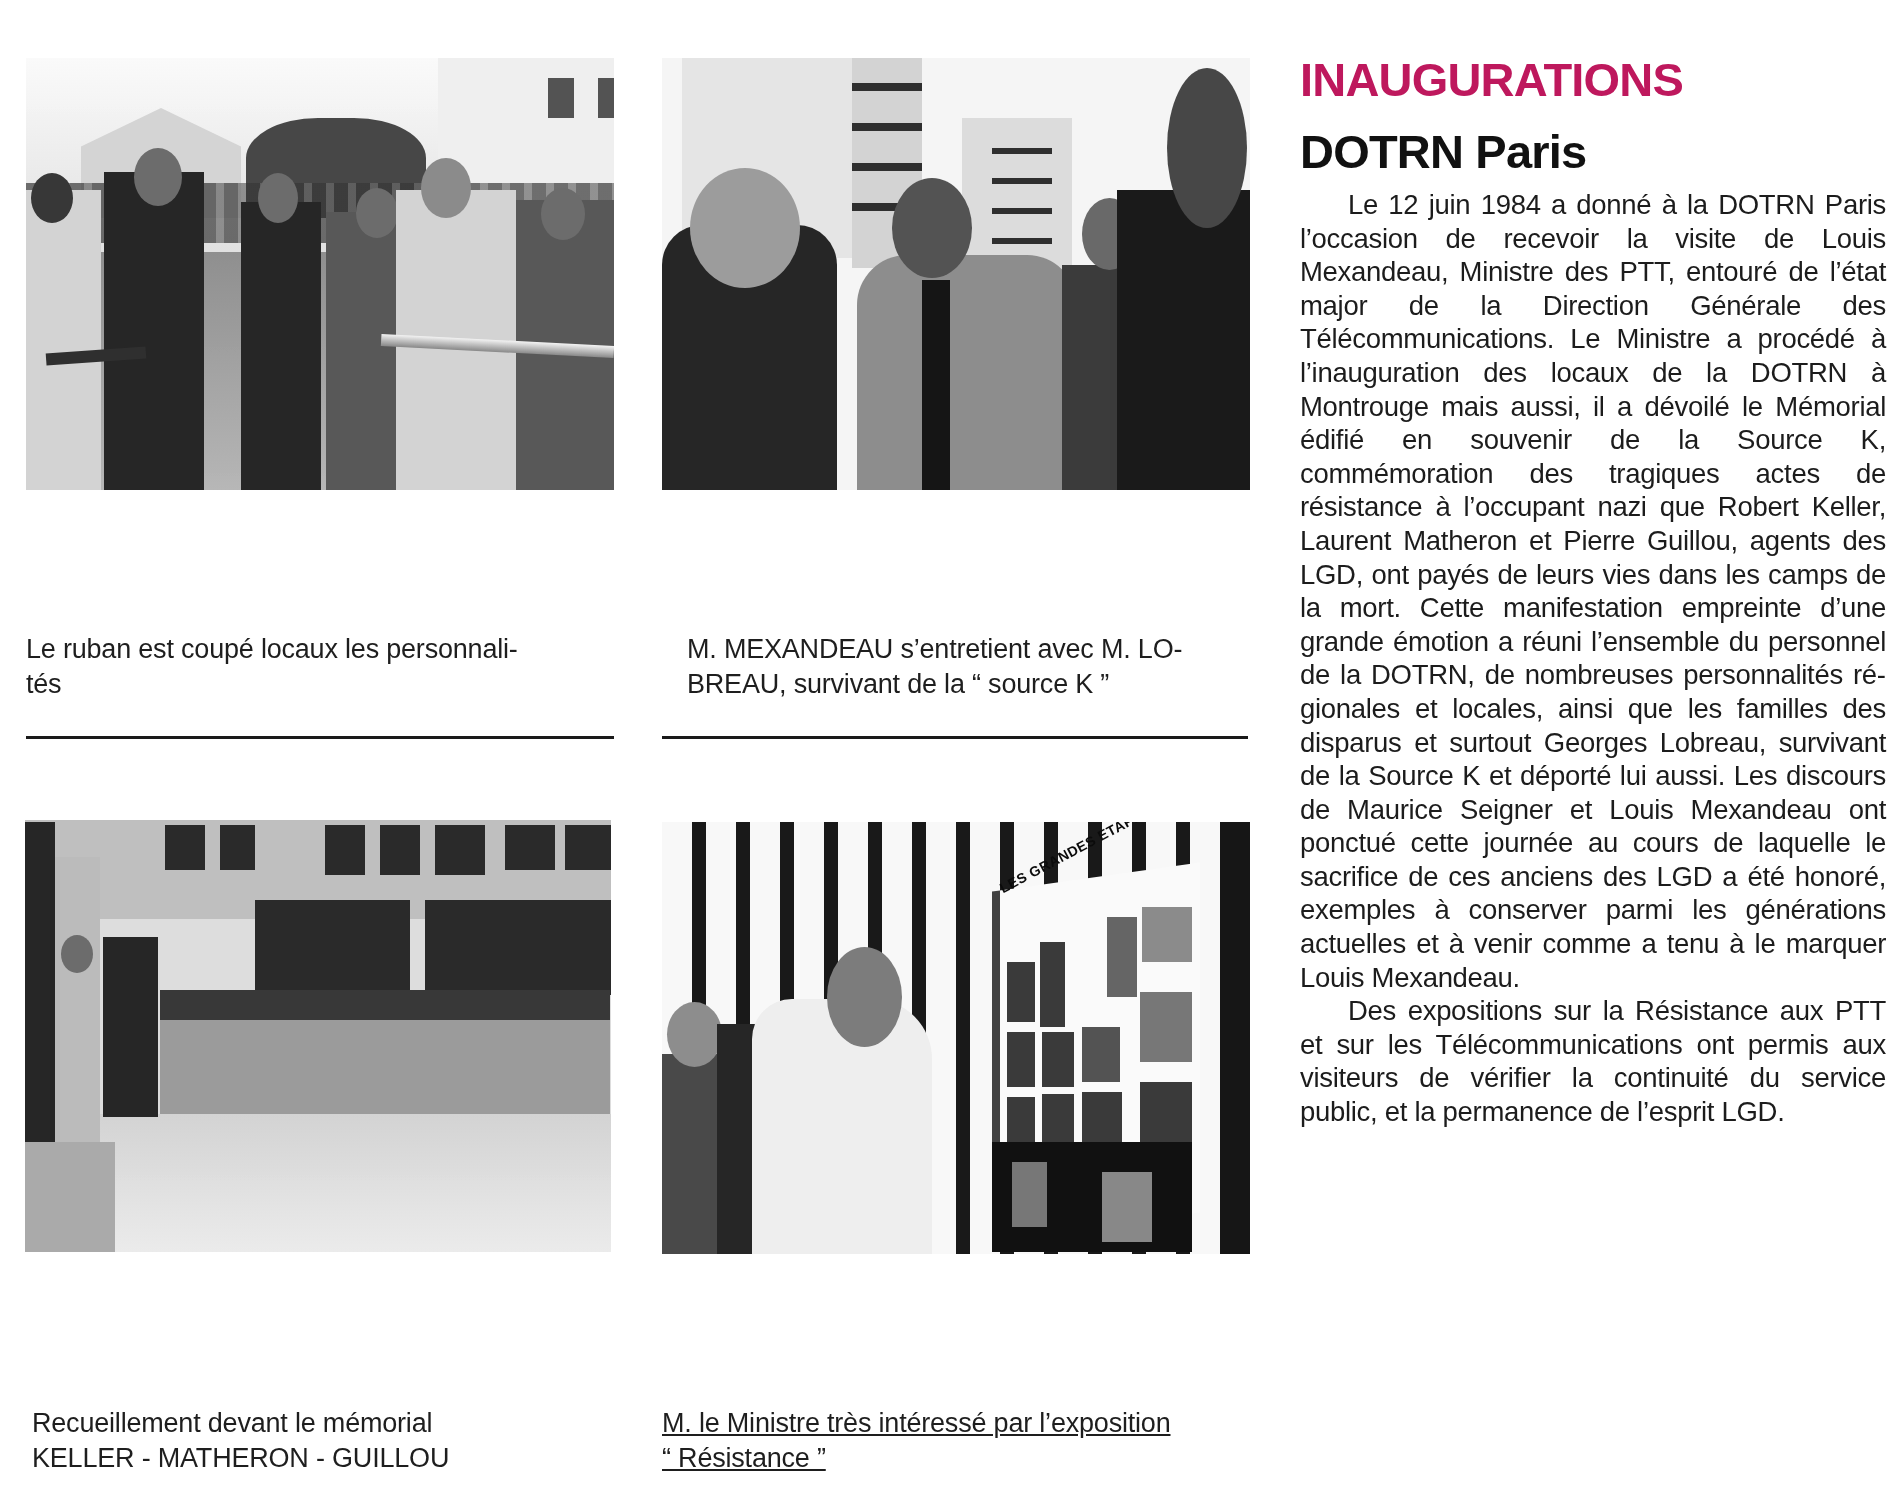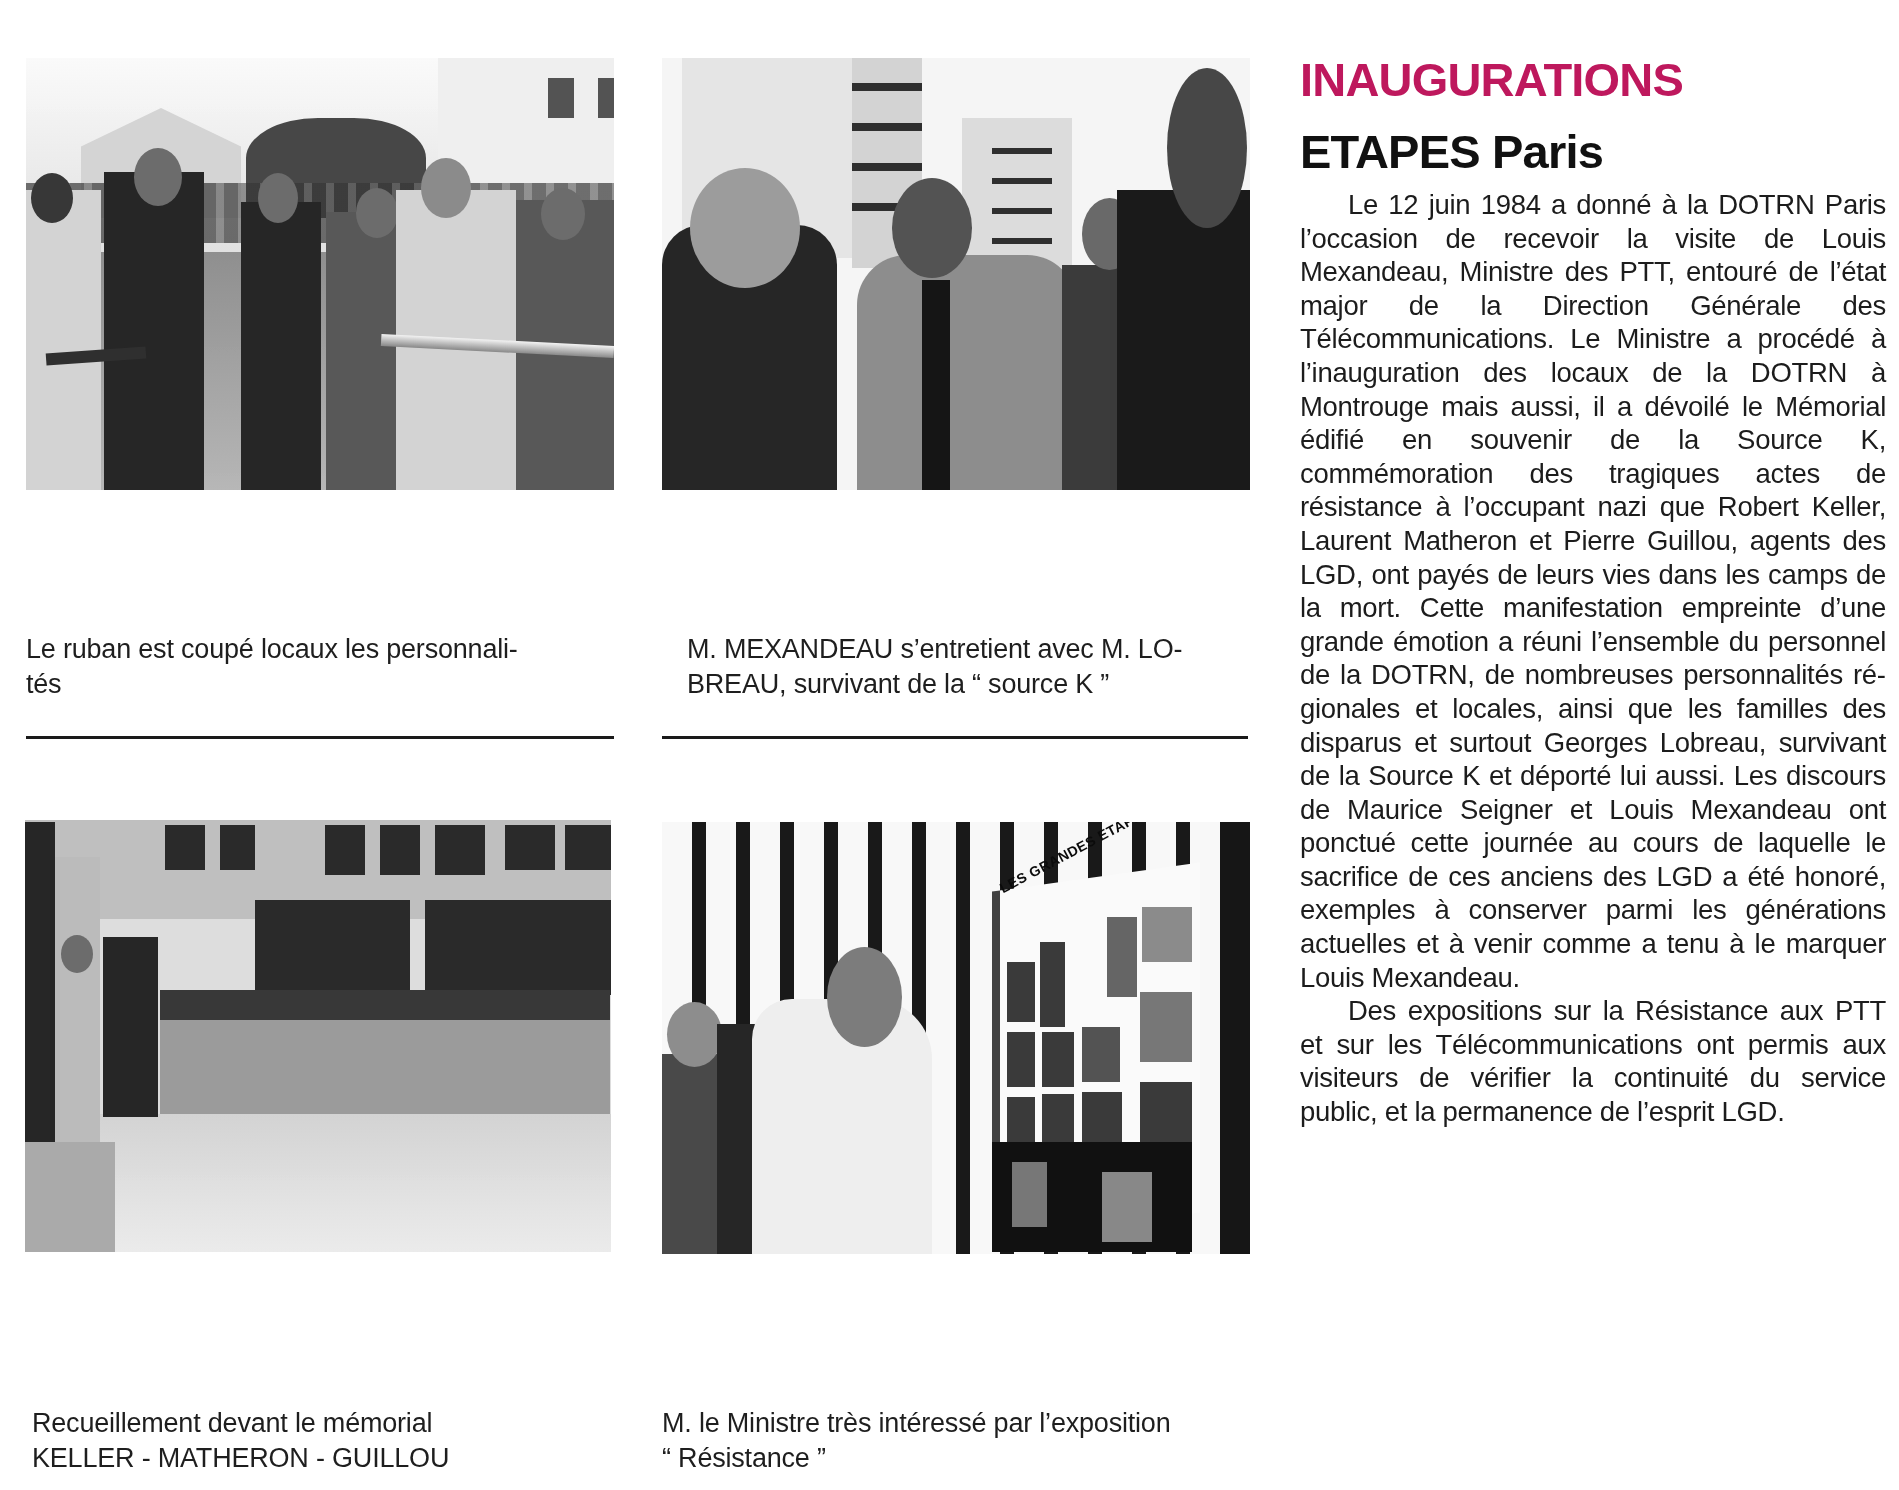--- a/index.html
+++ b/index.html
@@ -175,21 +175,21 @@
   <div class="p4-thumb" style="left:350px; top:340px; width:35px; height:65px; background:#777;"></div>
   <div class="p4-thumb" style="left:440px; top:350px; width:50px; height:70px; background:#888;"></div>
   <div style="position:absolute; right:0; top:0; width:30px; height:100%; background:#1b1b1b;"></div>
 
   <div class="person suit-mid" style="left:0; width:80px; height:200px; background:#4c4c4c;"></div>
   <div class="head" style="left:5px; top:180px; width:55px; height:65px; background:#8c8c8c;"></div>
   <div class="person suit-dark" style="left:55px; width:60px; height:230px;"></div>
   <div class="person suit-light" style="left:90px; width:180px; height:255px; background:#e9e9e9; border-radius:40px 60px 0 0;"></div>
   <div class="head" style="left:165px; top:125px; width:75px; height:100px; background:#7c7c7c;"></div>
 </div>
-<div class="caption" style="left:662px; top:1406px; width:620px;">M. le Ministre très intéressé par l’exposition
+<div class="caption" style="left:662px; top:1406px; width:620px;text-decoration:underline;">M. le Ministre très intéressé par l’exposition
 “ Résistance ”</div>
 
 <div class="article">
   <h1>INAUGURATIONS</h1>
-  <h2>ETAPES Paris</h2>
+  <h2>DOTRN Paris</h2>
   <p>Le 12 juin 1984 a donné à la DOTRN Paris l’occasion de recevoir la visite de Louis Mexandeau, Ministre des PTT, entou­ré de l’état major de la Direction Générale des Télécommunications. Le Ministre a procédé à l’inauguration des locaux de la DOTRN à Montrouge mais aussi, il a dévoi­lé le Mémorial édifié en souvenir de la Sour­ce K, commémoration des tragiques actes de résistance à l’occupant nazi que Robert Keller, Laurent Matheron et Pierre Guillou, agents des LGD, ont payés de leurs vies dans les camps de la mort. Cette manifes­tation empreinte d’une grande émotion a réuni l’ensemble du personnel de la DOTRN, de nombreuses personnalités ré­gionales et locales, ainsi que les familles des disparus et surtout Georges Lobreau, survivant de la Source K et déporté lui aus­si. Les discours de Maurice Seigner et Louis Mexandeau ont ponctué cette jour­née au cours de laquelle le sacrifice de ces anciens des LGD a été honoré, exemples à conserver parmi les générations actuelles et à venir comme a tenu à le marquer Louis Mexandeau.</p>
   <p>Des expositions sur la Résistance aux PTT et sur les Télécommunications ont per­mis aux visiteurs de vérifier la continuité du service public, et la permanence de l’esprit LGD.</p>
 </div>
 
 </body></html>

